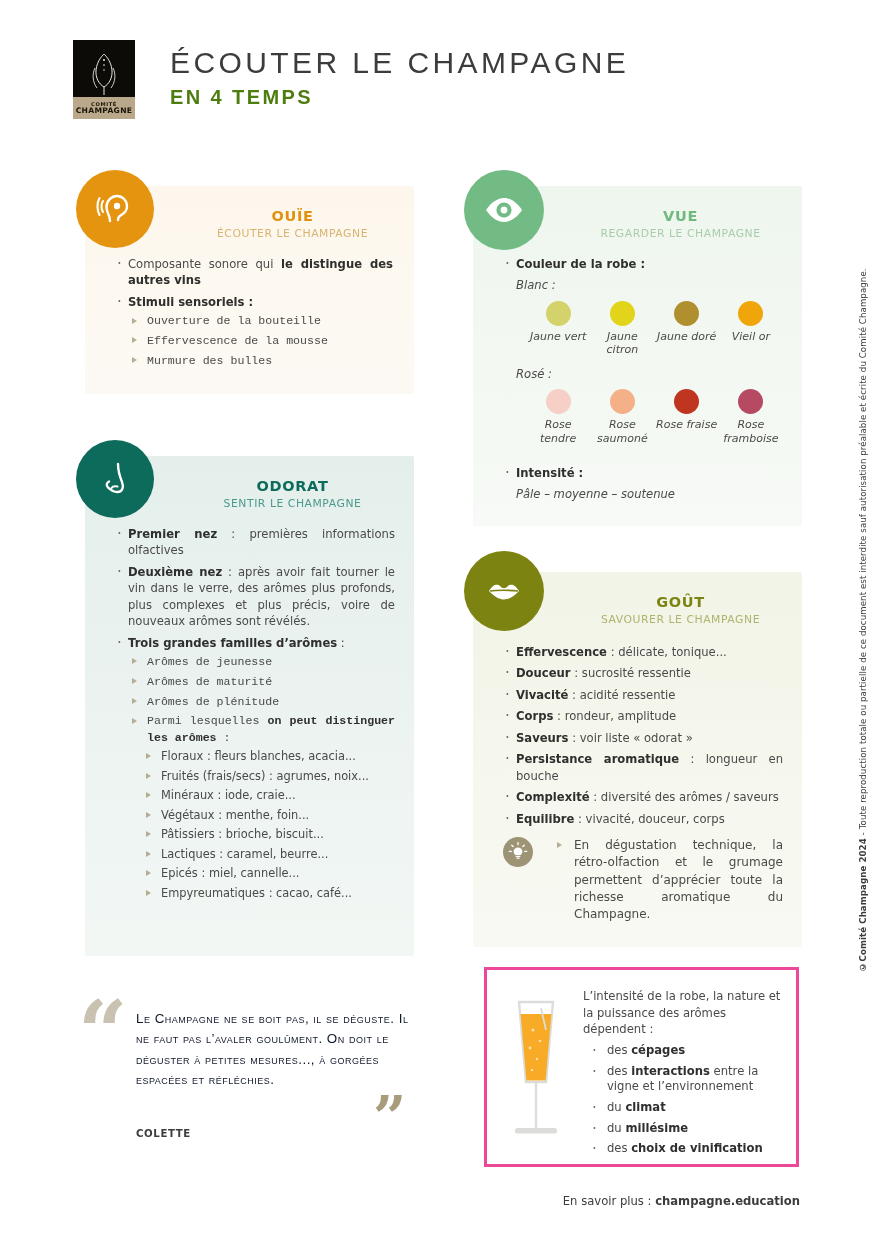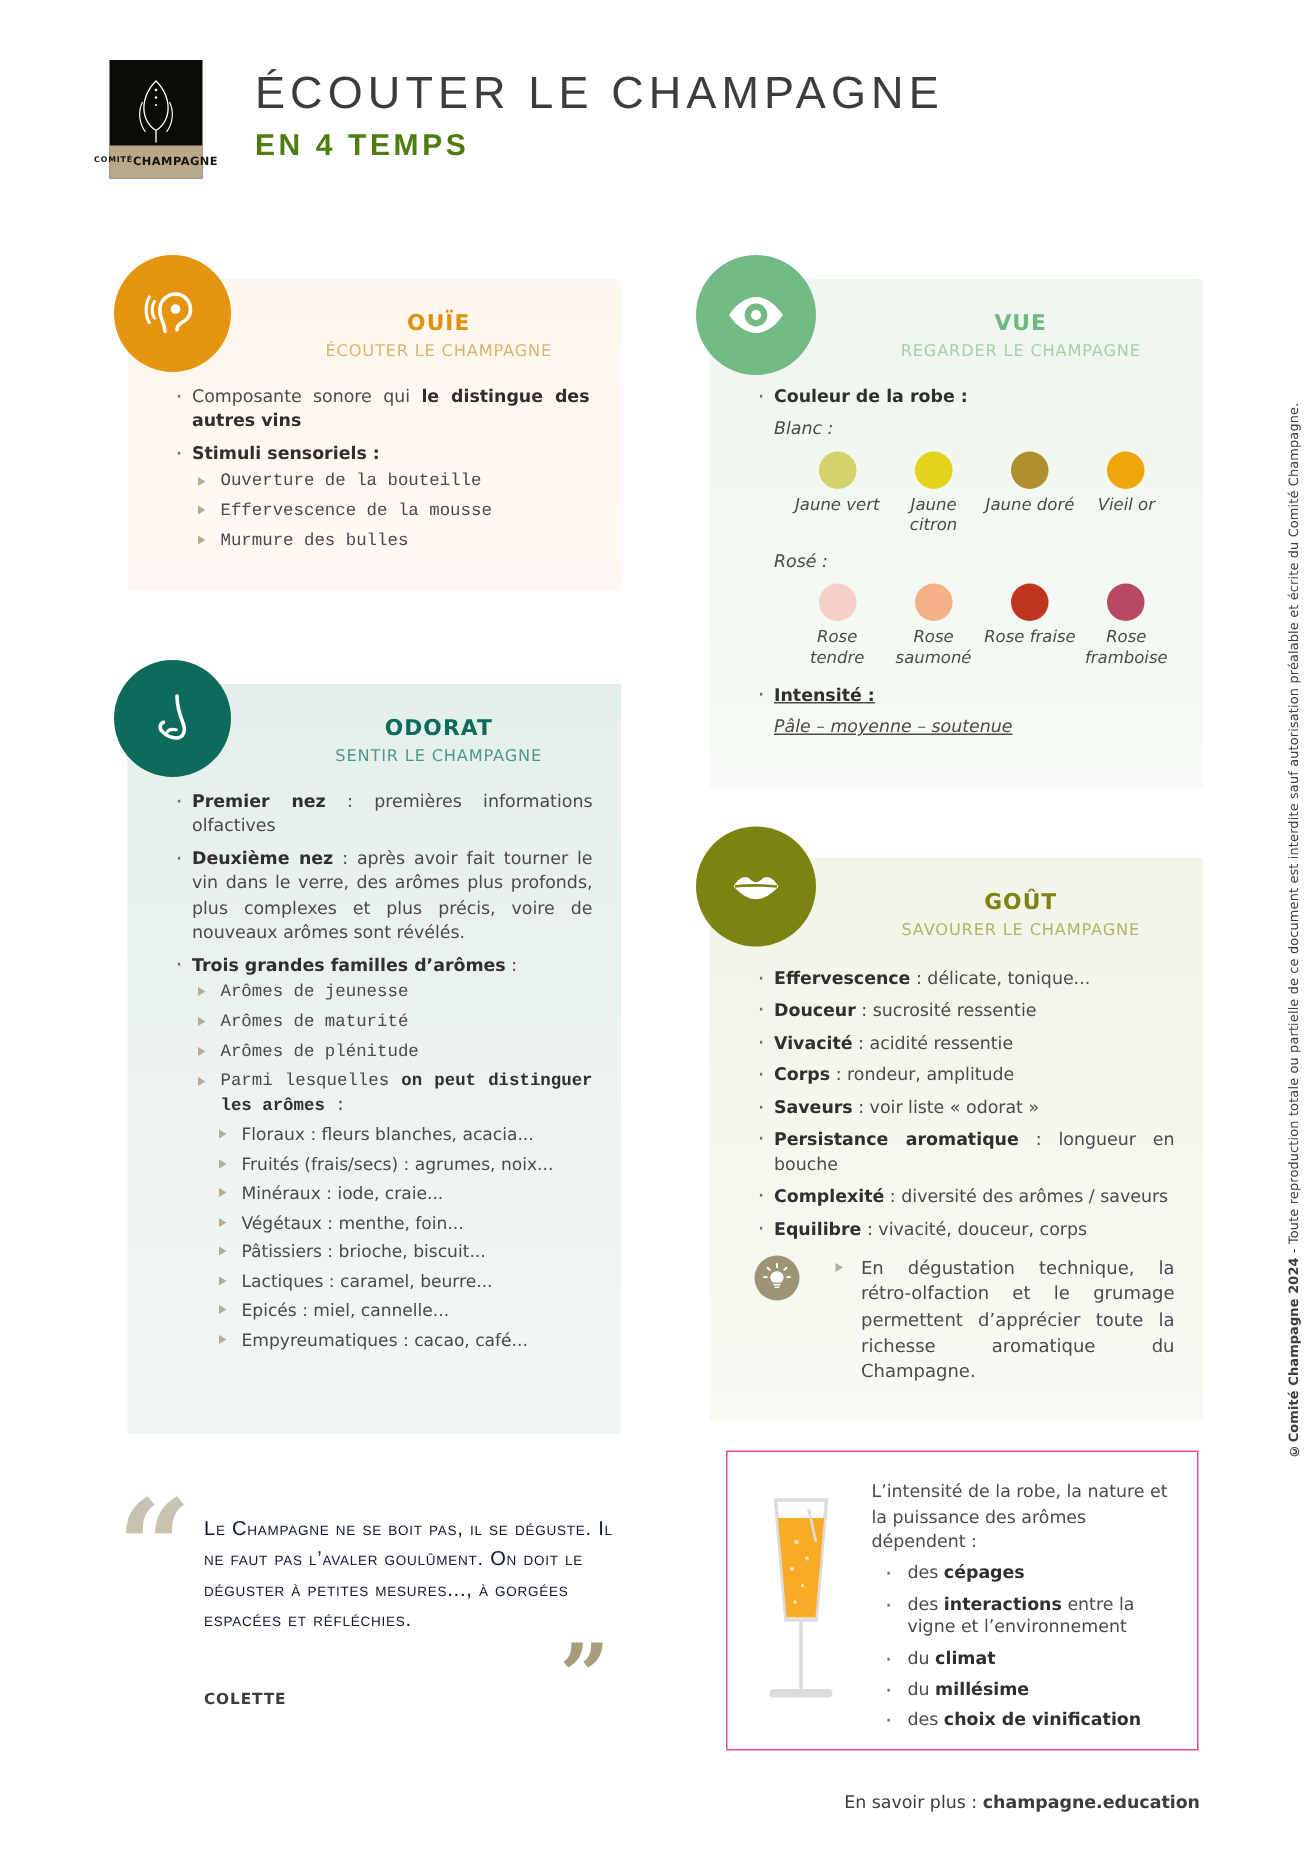--- a/index.html
+++ b/index.html
@@ -14,21 +14,21 @@
   
   .header { position: absolute; left: 73px; top: 40px; width: 730px; height: 88px; }
   .logo {
     position: absolute; left: 0; top: 0; width: 62px; height: 79px;
     background: #0d0b08; display: flex; flex-direction: column;
     justify-content: flex-end; align-items: center;
   }
   .logo-glass { position: absolute; left: 0; top: 4px; width: 62px; height: 56px; }
   .logo-band {
     width: 62px; height: 22px; background: #b9a98a;
-    display: flex; flex-direction: row; align-items: center; justify-content: center;
+    display: flex; flex-direction: column; align-items: center; justify-content: center;
     line-height: 1.0;
   }
   .logo-band .l1 { font-size: 5.2px; letter-spacing: .6px; color: #1a1408; font-weight: 700; }
   .logo-band .l2 { font-size: 7.6px; letter-spacing: .3px; color: #1a1408; font-weight: 700; }
 
   .title-main {
     position: absolute; left: 97px; top: 6px;
     font-size: 30px; letter-spacing: 3.4px; color: #3c3c3b; font-weight: 300;
     font-family: "Liberation Sans", sans-serif;
   }
@@ -160,21 +160,21 @@
     font-family: "Liberation Sans", sans-serif;
   }
   .quote-author {
     position: absolute; left: 58px; top: 133px;
     font-size: 10.2px; font-weight: 700; letter-spacing: .6px; color: #3c3c3b;
   }
 
   
   #infobox {
     position: absolute; left: 484px; top: 967px; width: 315px; height: 200px;
-    border: 1px solid #ec4899;
+    border: 3px solid #ec4899;
   }
   .glass-wrap { position: absolute; left: 10px; top: 16px; width: 78px; height: 168px; }
   .info-text {
     position: absolute; left: 96px; top: 18px; width: 205px;
     font-size: 11.6px; line-height: 1.44; color: #4a4a49;
   }
   .info-list { margin-top: 5px; list-style: none; }
   .info-list > li {
     position: relative; padding-left: 24px; margin-bottom: 5px;
     font-size: 11.6px; line-height: 1.35; color: #4a4a49;
@@ -339,21 +339,21 @@
             <div class="swatch">
               <div class="dot" id="d-r2" style="background: rgb(191, 53, 32);"></div>
               <div class="swatch-lbl">Rose fraise</div>
             </div>
             <div class="swatch">
               <div class="dot" id="d-r3" style="background: rgb(182, 74, 99);"></div>
               <div class="swatch-lbl">Rose framboise</div>
             </div>
           </div>
         </li>
-        <li style="margin-top:10px;text-decoration:underline;">
+        <li style="margin-top:20px;">
           <b>Intensité :</b>
           <div class="sub-italic" style="padding-left:0;">Pâle – moyenne – soutenue</div>
         </li>
       </ul>
     </div>
   </div>
 
   <div class="badge" id="badge-gout">
     <svg width="50" height="50" viewBox="0 0 50 50">
       <path d="M10 25 C14 18 18.5 17.5 21 20 C22.5 21.5 23.8 22.2 25 22.2 C26.2 22.2 27.5 21.5 29 20 C31.5 17.5 36 18 40 25 C34 31.5 29 33.5 25 33.5 C21 33.5 16 31.5 10 25 Z" fill="#ffffff"></path>

